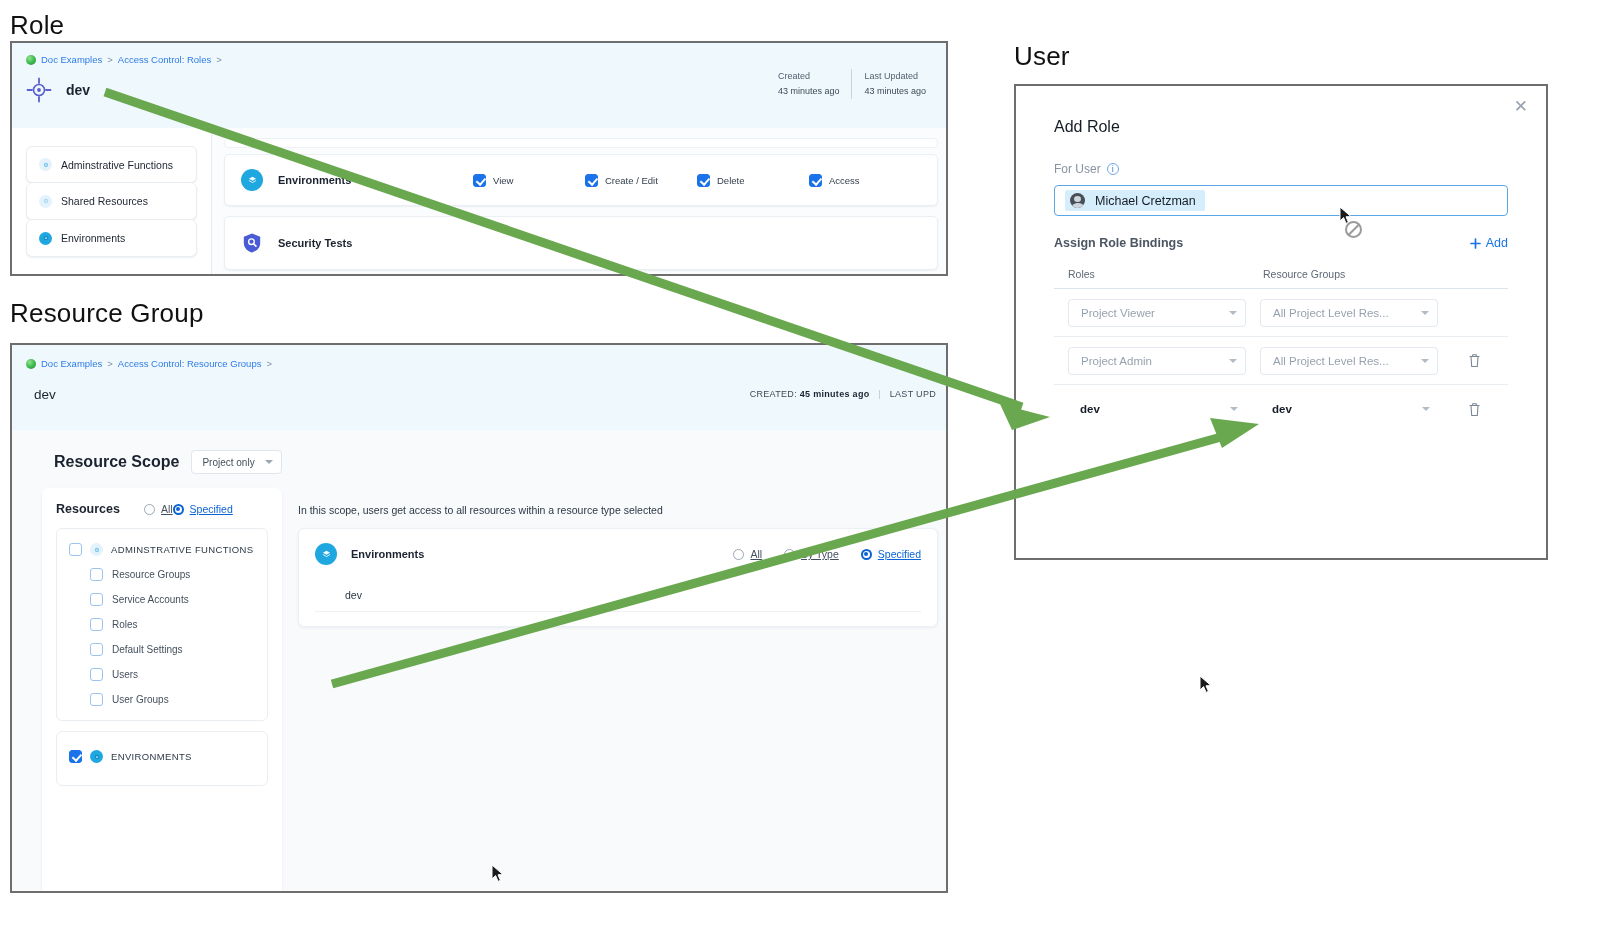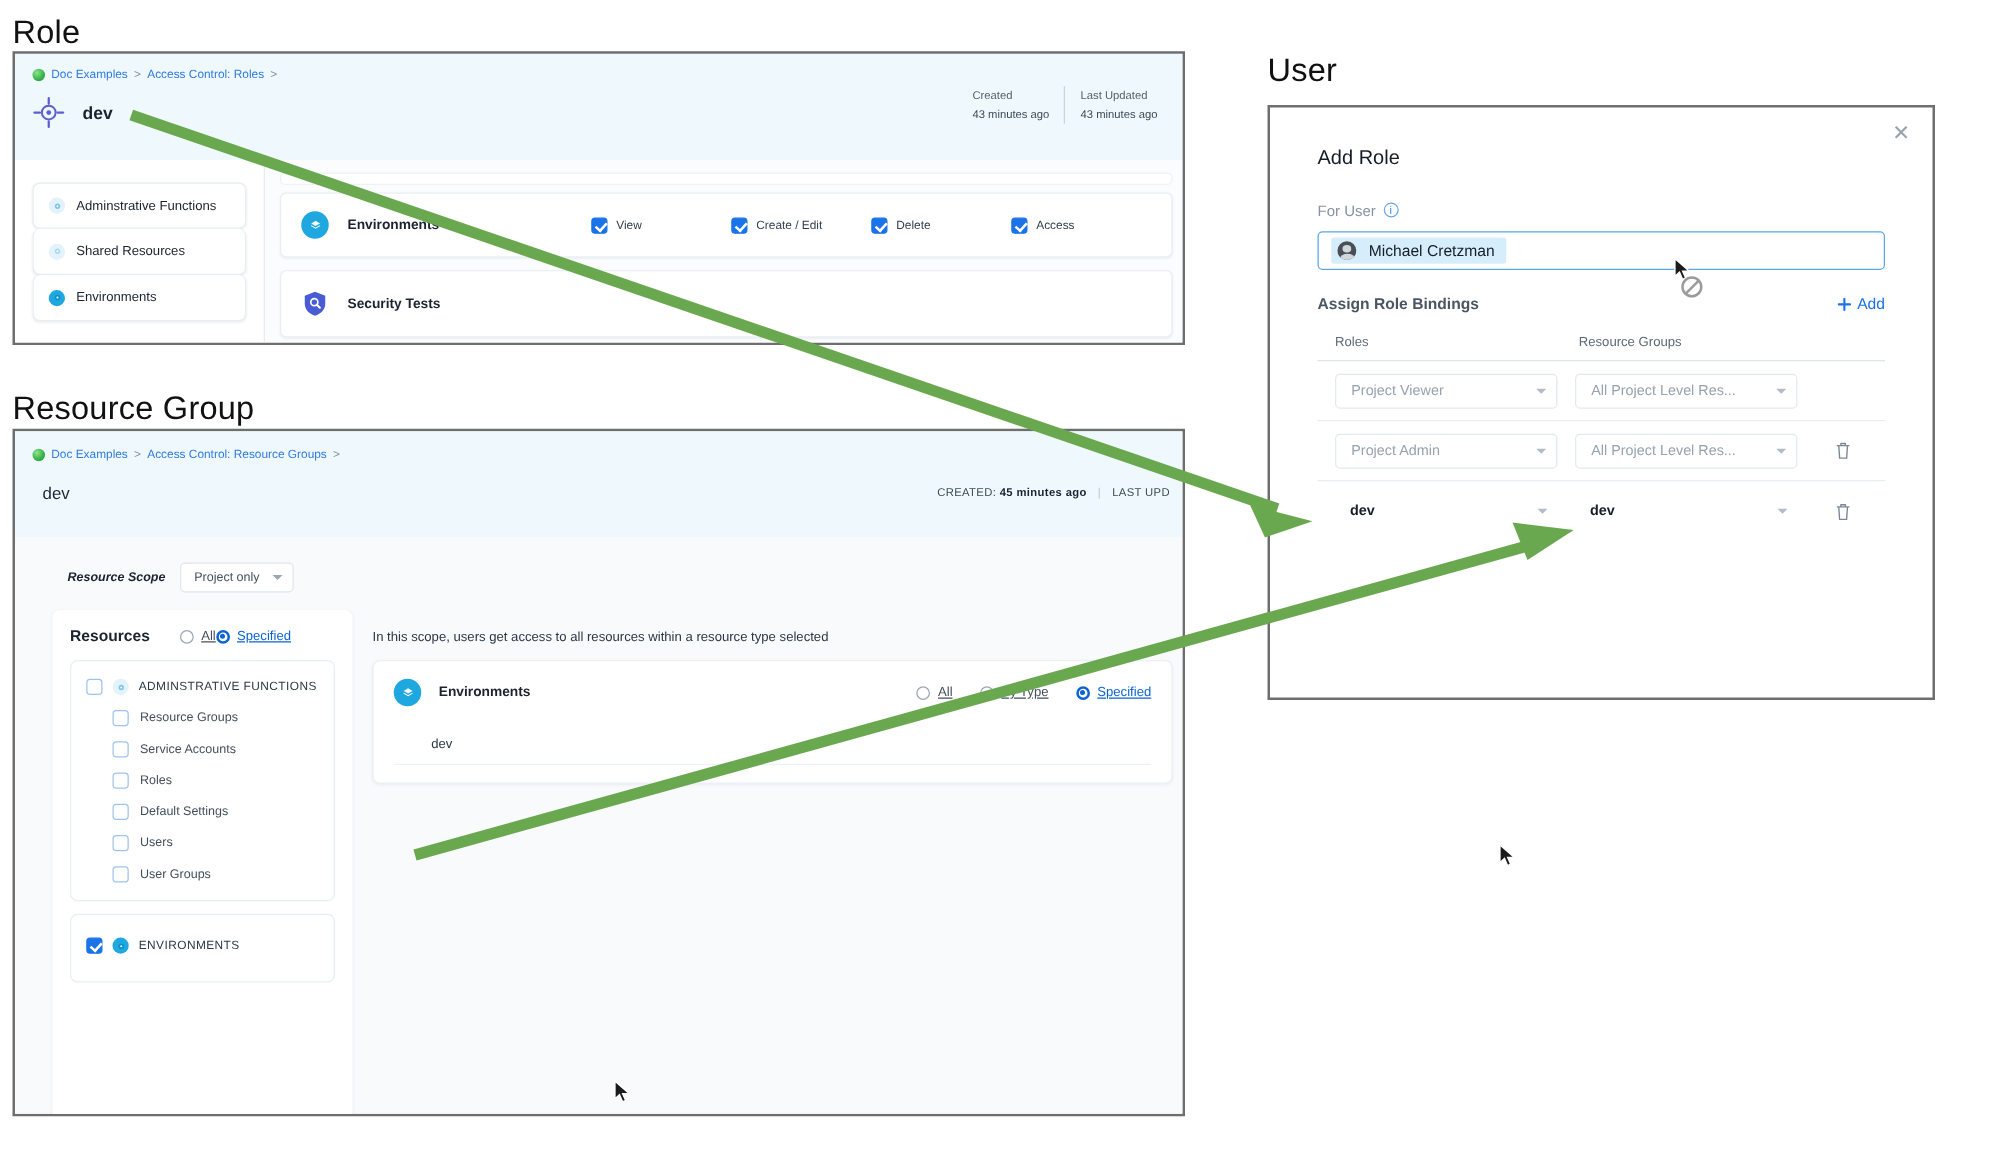--- a/index.html
+++ b/index.html
@@ -122,21 +122,21 @@
   }
   .rg-sub-text { font-size: 11px; color: #2b3846; }
   .save-btn {
     position: absolute; right: 6px; top: 10px;
     background: #8ebcf0; color: #fff; font-size: 11px;
     border: none; border-radius: 4px; padding: 7px 14px;
   }
 
   .rg-scopebar { background: #f8fafc; padding: 20px 0 14px 42px; }
   .scope-row { display: flex; align-items: center; gap: 12px; }
-  .scope-lab { font-size: 10px; font-weight: 700; color: #1c2330; font-style: italic; }
+  .scope-lab { font-size: 16px; font-weight: 700; color: #1c2330; }
   .select-box {
     border: 1px solid #dfe6ed; border-radius: 4px; background: #fff;
     height: 24px; display: flex; align-items: center; gap: 10px;
     padding: 0 8px 0 10px; font-size: 10px; color: #44505d;
   }
   .caret { width: 0; height: 0; border-left: 4px solid transparent;
            border-right: 4px solid transparent; border-top: 4px solid #9aa7b4; }
 
   .rg-content { display: flex; background: #f8fafc; padding: 0 0 0 0; height: 100%; }
   .res-pane { width: 240px; flex: 0 0 240px; background: #fff; border-radius: 6px 6px 0 0;
@@ -173,21 +173,21 @@
   .scope-card-name { font-size: 11px; font-weight: 700; color: #1c2330; }
   .scope-card-radios { display: flex; gap: 22px; margin-left: auto; }
   .scope-item { font-size: 10.5px; color: #2b3846; padding: 24px 0 10px 30px;
                 border-bottom: 1px solid #eef2f6; }
 
   
   .dlg-inner { padding: 32px 38px 0 38px; position: relative; height: 100%; }
   .dlg-close { position: absolute; right: 18px; top: 12px; font-size: 17px;
                color: #98a3b0; line-height: 1; }
   .dlg-title { font-size: 16px; font-weight: 400; color: #151c26; margin-bottom: 26px; }
-  .dlg-lab { font-size: 12px; color: #8793a1; display: flex; align-items: flex-start; gap: 6px; }
+  .dlg-lab { font-size: 12px; color: #8793a1; display: flex; align-items: center; gap: 6px; }
   .info-ic { width: 12px; height: 12px; border-radius: 50%; border: 1px solid #6fa8e8;
              color: #3f86d8; font-size: 9px; line-height: 10px; text-align: center;
              display: inline-block; }
   .user-field {
     margin-top: 9px; height: 31px; border: 1px solid #5aa7e8; border-radius: 4px;
     display: flex; align-items: center; padding: 0 10px; background: #fff;
   }
   .user-chip {
     display: flex; align-items: center; gap: 10px; background: #d6eefb;
     border-radius: 2px; padding: 3px 9px 3px 5px;
@@ -350,21 +350,21 @@
               <circle cx="10.4" cy="10.6" r="3.1" fill="none" stroke="#ffffff" stroke-width="1.5"></circle>
               <path d="M12.6 12.8 L15.3 15.5" stroke="#ffffff" stroke-width="1.8" stroke-linecap="round"></path>
             </svg>
           </span>
           <span class="perm-name">Security Tests</span>
         </div>
       </div>
     </div>
   </div>
 
-  <div class="caption" style="left:10px; top:311px;">Resource Group</div>
+  <div class="caption" style="left:10px; top:298px;">Resource Group</div>
 
   <div class="panel" style="left:10px; top:343px; width:938px; height:550px;">
 
     <div class="hdr-band" style="height:85px; padding:13px 14px 0 14px;">
       <div class="crumbs">
         <span class="crumb-dot"></span>
         <span class="crumb-link">Doc Examples</span>
         <span class="crumb-sep">&gt;</span>
         <span class="crumb-link">Access Control: Resource Groups</span>
         <span class="crumb-sep">&gt;</span>

